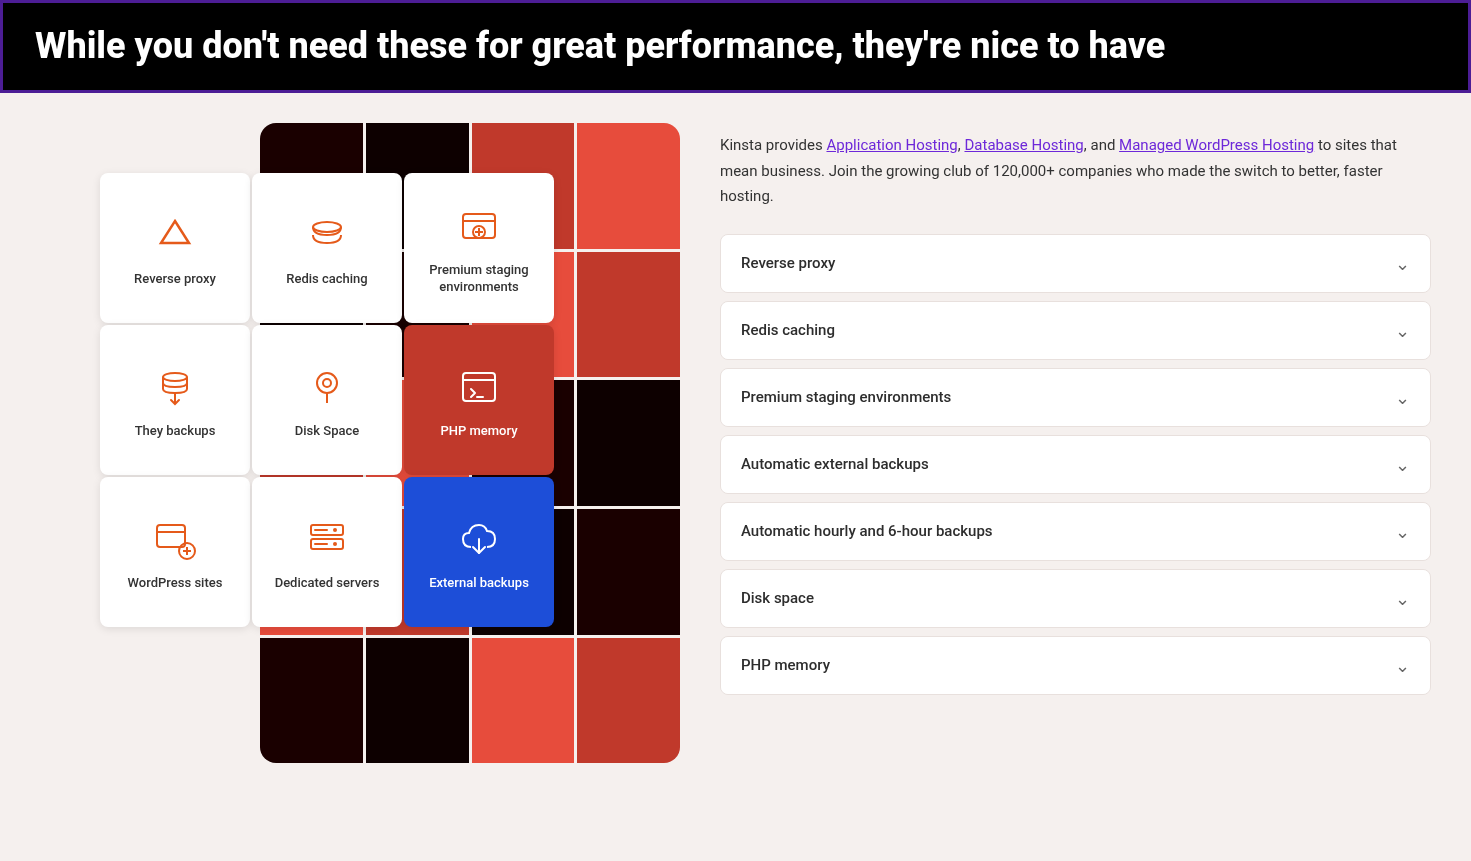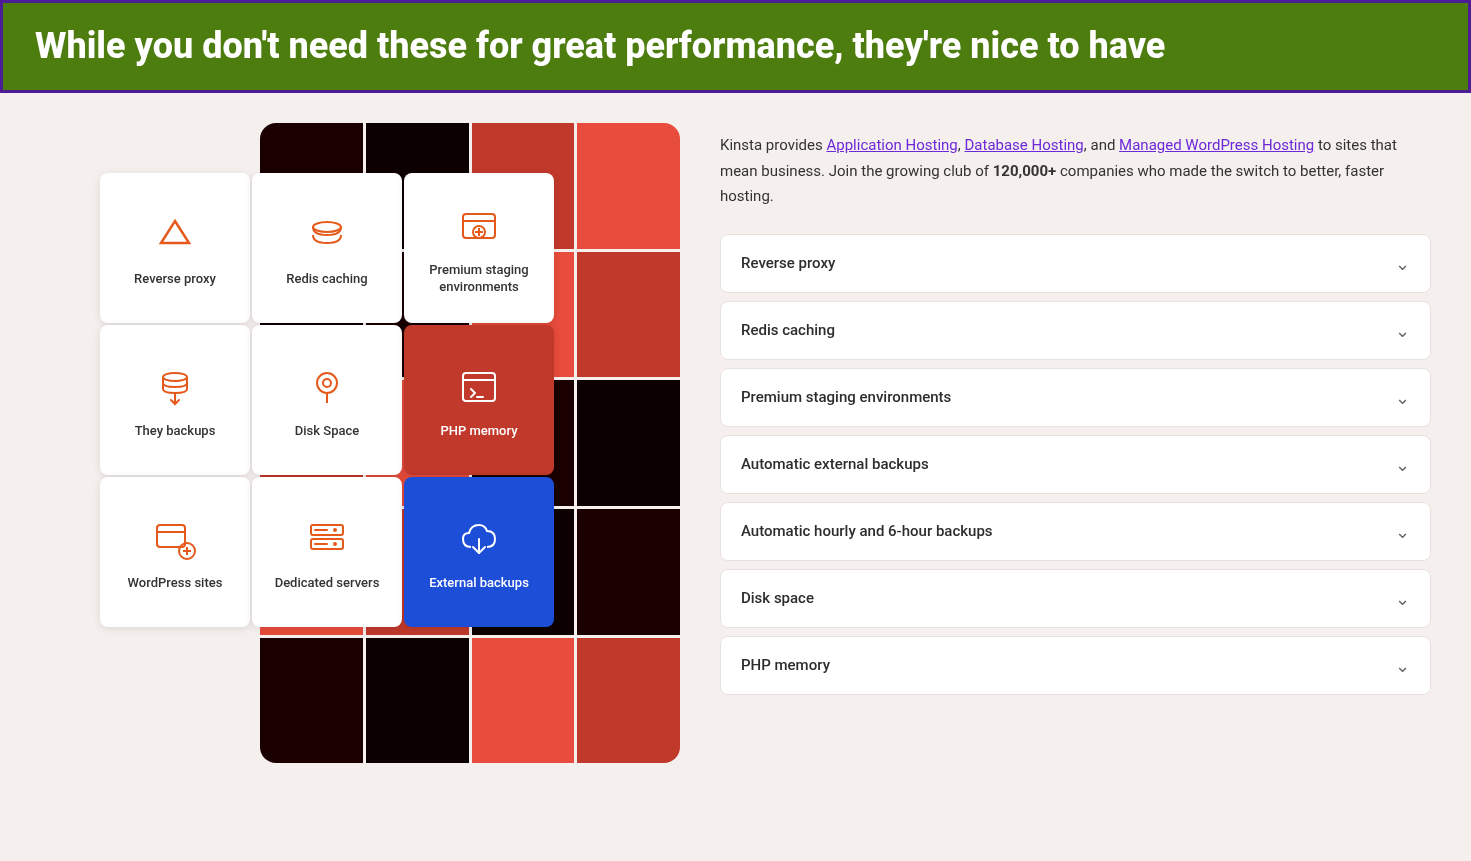--- a/index.html
+++ b/index.html
@@ -10,21 +10,21 @@
     }
 
     .page-wrapper {
       max-width: 1471px;
       margin: 0 auto;
       background: #f5f0ee;
     }
 
     
     .header-banner {
-      background: #4d7c0f;
+      background: #000000;
       padding: 22px 32px;
       border: 3px solid #4c1d95;
     }
     .header-banner h1 {
       color: #fff;
       font-size: 36px;
       font-weight: 800;
       line-height: 1.2;
     }
 
@@ -136,21 +136,21 @@
       line-height: 1.7;
       margin-bottom: 24px;
     }
 
     .kinsta-text a {
       color: #6d28d9;
       text-decoration: underline;
     }
 
     .kinsta-text strong {
-      font-weight: 700;
+      font-weight: 400;
       text-align: right;
     }
 
     
     .accordion-list {
       display: flex;
       flex-direction: column;
       gap: 8px;
     }
 

